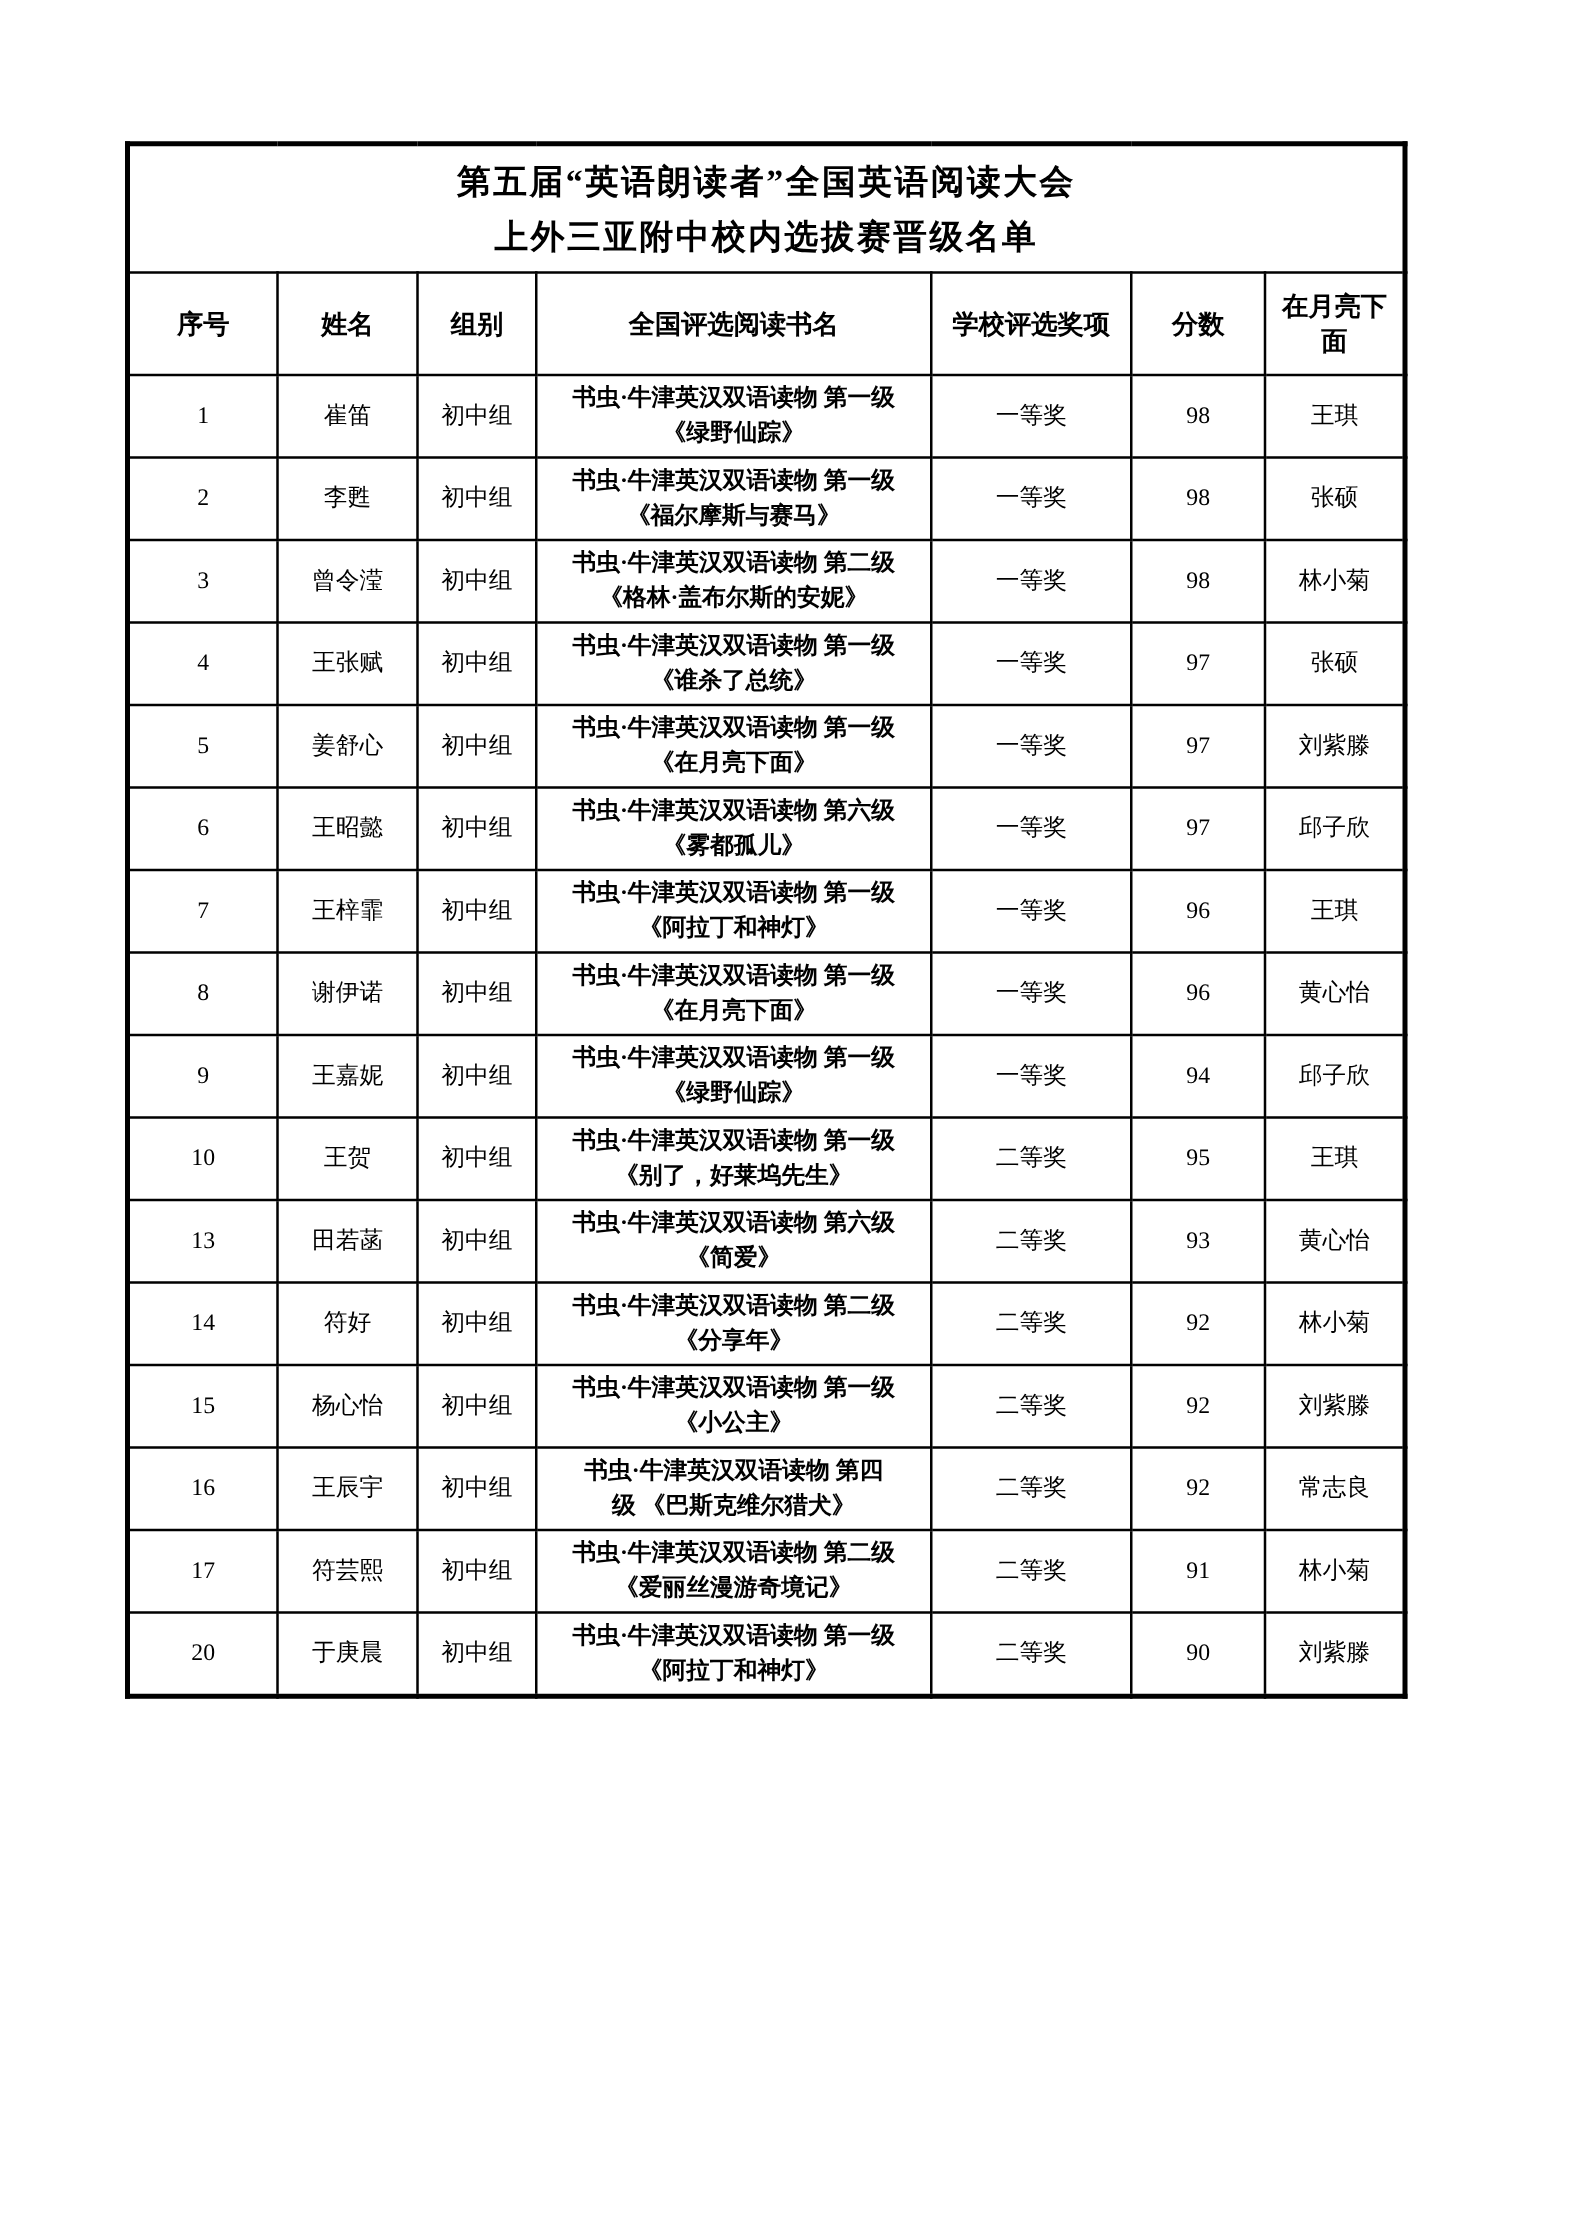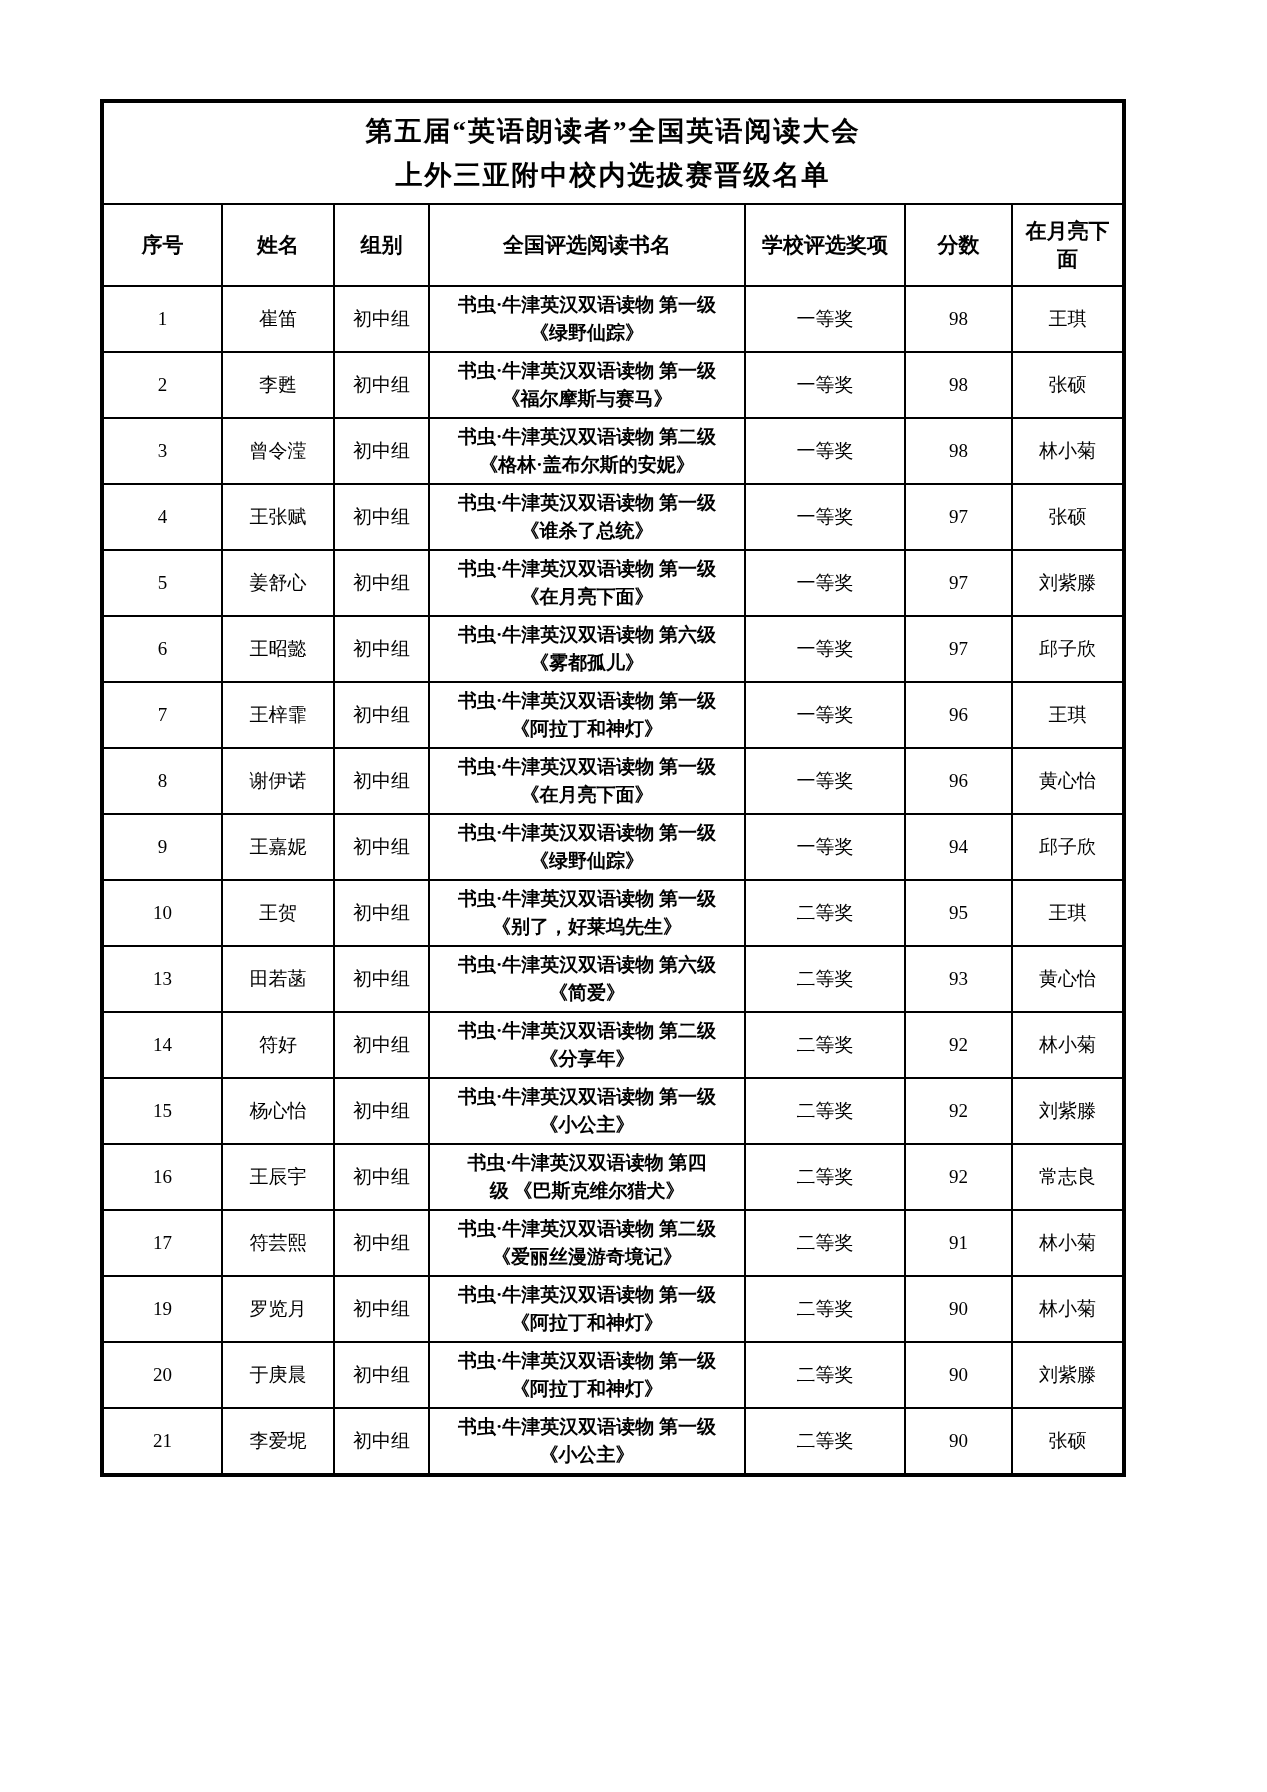--- a/index.html
+++ b/index.html
@@ -11,21 +11,21 @@
     position: relative;
     width: 1267px;
     height: 1792px;
     background: #ffffff;
     font-family: "Liberation Serif", serif;
     color: #000000;
   }
   table.results {
     position: absolute;
     left: 100px;
-    top: 99px;
+    top: 113px;
     width: 1022px;
     border-collapse: collapse;
     table-layout: fixed;
     border: 4px solid #000000;
   }
   table.results th, table.results td {
     border: 2px solid #000000;
     text-align: center;
     vertical-align: middle;
     padding: 2px 4px;
@@ -216,41 +216,23 @@
         <tr>
           <td>17</td>
           <td>符芸熙</td>
           <td>初中组</td>
           <td class="book-cell">书虫·牛津英汉双语读物 第二级<br>《爱丽丝漫游奇境记》</td>
           <td>二等奖</td>
           <td>91</td>
           <td>林小菊</td>
         </tr>
         <tr>
-          <td>19</td>
-          <td>罗览月</td>
-          <td>初中组</td>
-          <td class="book-cell">书虫·牛津英汉双语读物 第一级<br>《阿拉丁和神灯》</td>
-          <td>二等奖</td>
-          <td>90</td>
-          <td>林小菊</td>
-        </tr>
-        <tr>
           <td>20</td>
           <td>于庚晨</td>
           <td>初中组</td>
           <td class="book-cell">书虫·牛津英汉双语读物 第一级<br>《阿拉丁和神灯》</td>
           <td>二等奖</td>
           <td>90</td>
           <td>刘紫滕</td>
-        </tr>
-        <tr>
-          <td>21</td>
-          <td>李爱坭</td>
-          <td>初中组</td>
-          <td class="book-cell">书虫·牛津英汉双语读物 第一级<br>《小公主》</td>
-          <td>二等奖</td>
-          <td>90</td>
-          <td>张硕</td>
         </tr>
       </tbody>
   </table>
 </div>
 
 </body></html>

